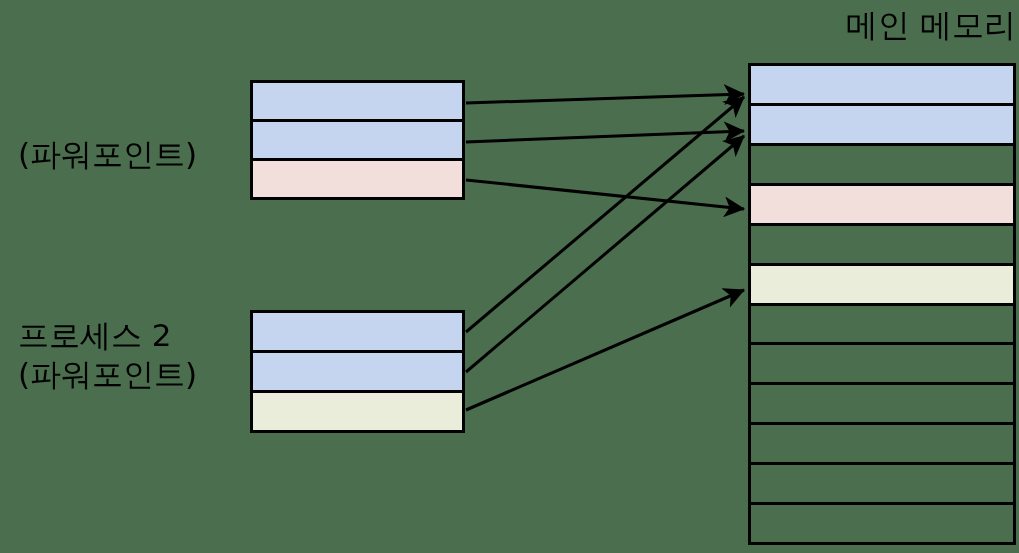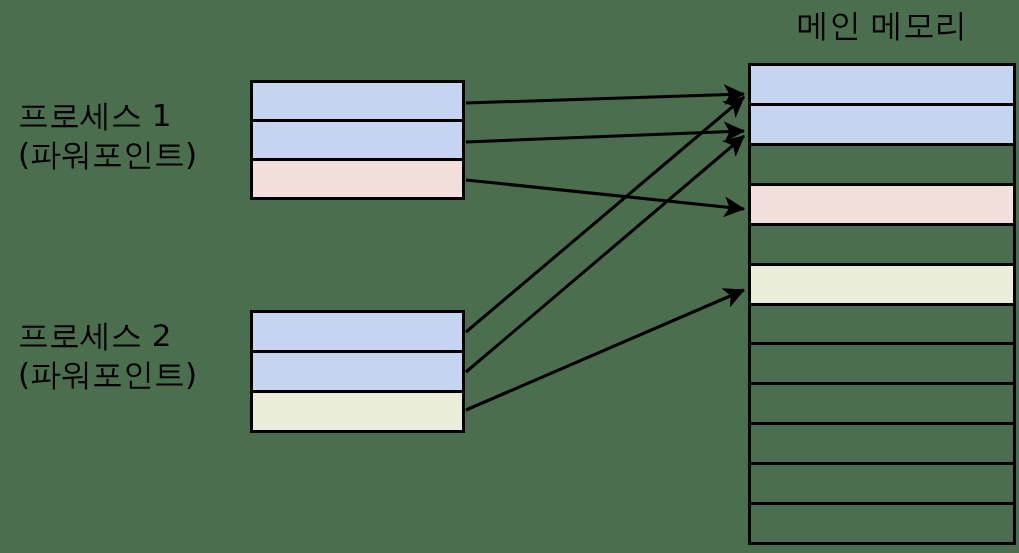--- a/index.html
+++ b/index.html
@@ -22,21 +22,21 @@
     line-height: 1.25;
     white-space: pre;
     font-family: "DejaVu Sans", "Liberation Sans", sans-serif;
   }
   .mem-title {
     position: absolute;
     color: #000000;
     font-size: 32px;
     line-height: 1.1;
     white-space: pre;
-    text-align: center;
+    text-align: right;
     font-family: "DejaVu Sans", "Liberation Sans", sans-serif;
   }
   .block {
     position: absolute;
     box-sizing: border-box;
     border: 3px solid #000000;
     display: flex;
     flex-direction: column;
   }
   .block .cell {
@@ -55,21 +55,21 @@
     width: 1019px;
     height: 553px;
     pointer-events: none;
   }
 </style>
 </head>
 <body>
 
 <div id="stage">
 
-  <div class="label" id="p1-label" style="left:18px; top:96px;"><span>프로세스 1</span><br><span>(파워포인트)</span></div>
+  <div class="label" id="p1-label" style="left:18px; top:96px;"><br><span>(파워포인트)</span></div>
 
   <div class="label" id="p2-label" style="left:18px; top:316px;"><span>프로세스 2</span><br><span>(파워포인트)</span></div>
 
   <div class="mem-title" id="mem-title" style="left: 748px; top: 8px; width: 268px;">메인 메모리</div>
 
   <div class="block" id="p1-block" style="left: 250px; top: 80px; width: 215px; height: 120px;">
       <div class="cell" style="background: rgb(197, 213, 239);"></div>
       <div class="cell" style="background: rgb(197, 213, 239);"></div>
       <div class="cell" style="background: rgb(242, 223, 220);"></div>
     </div>

